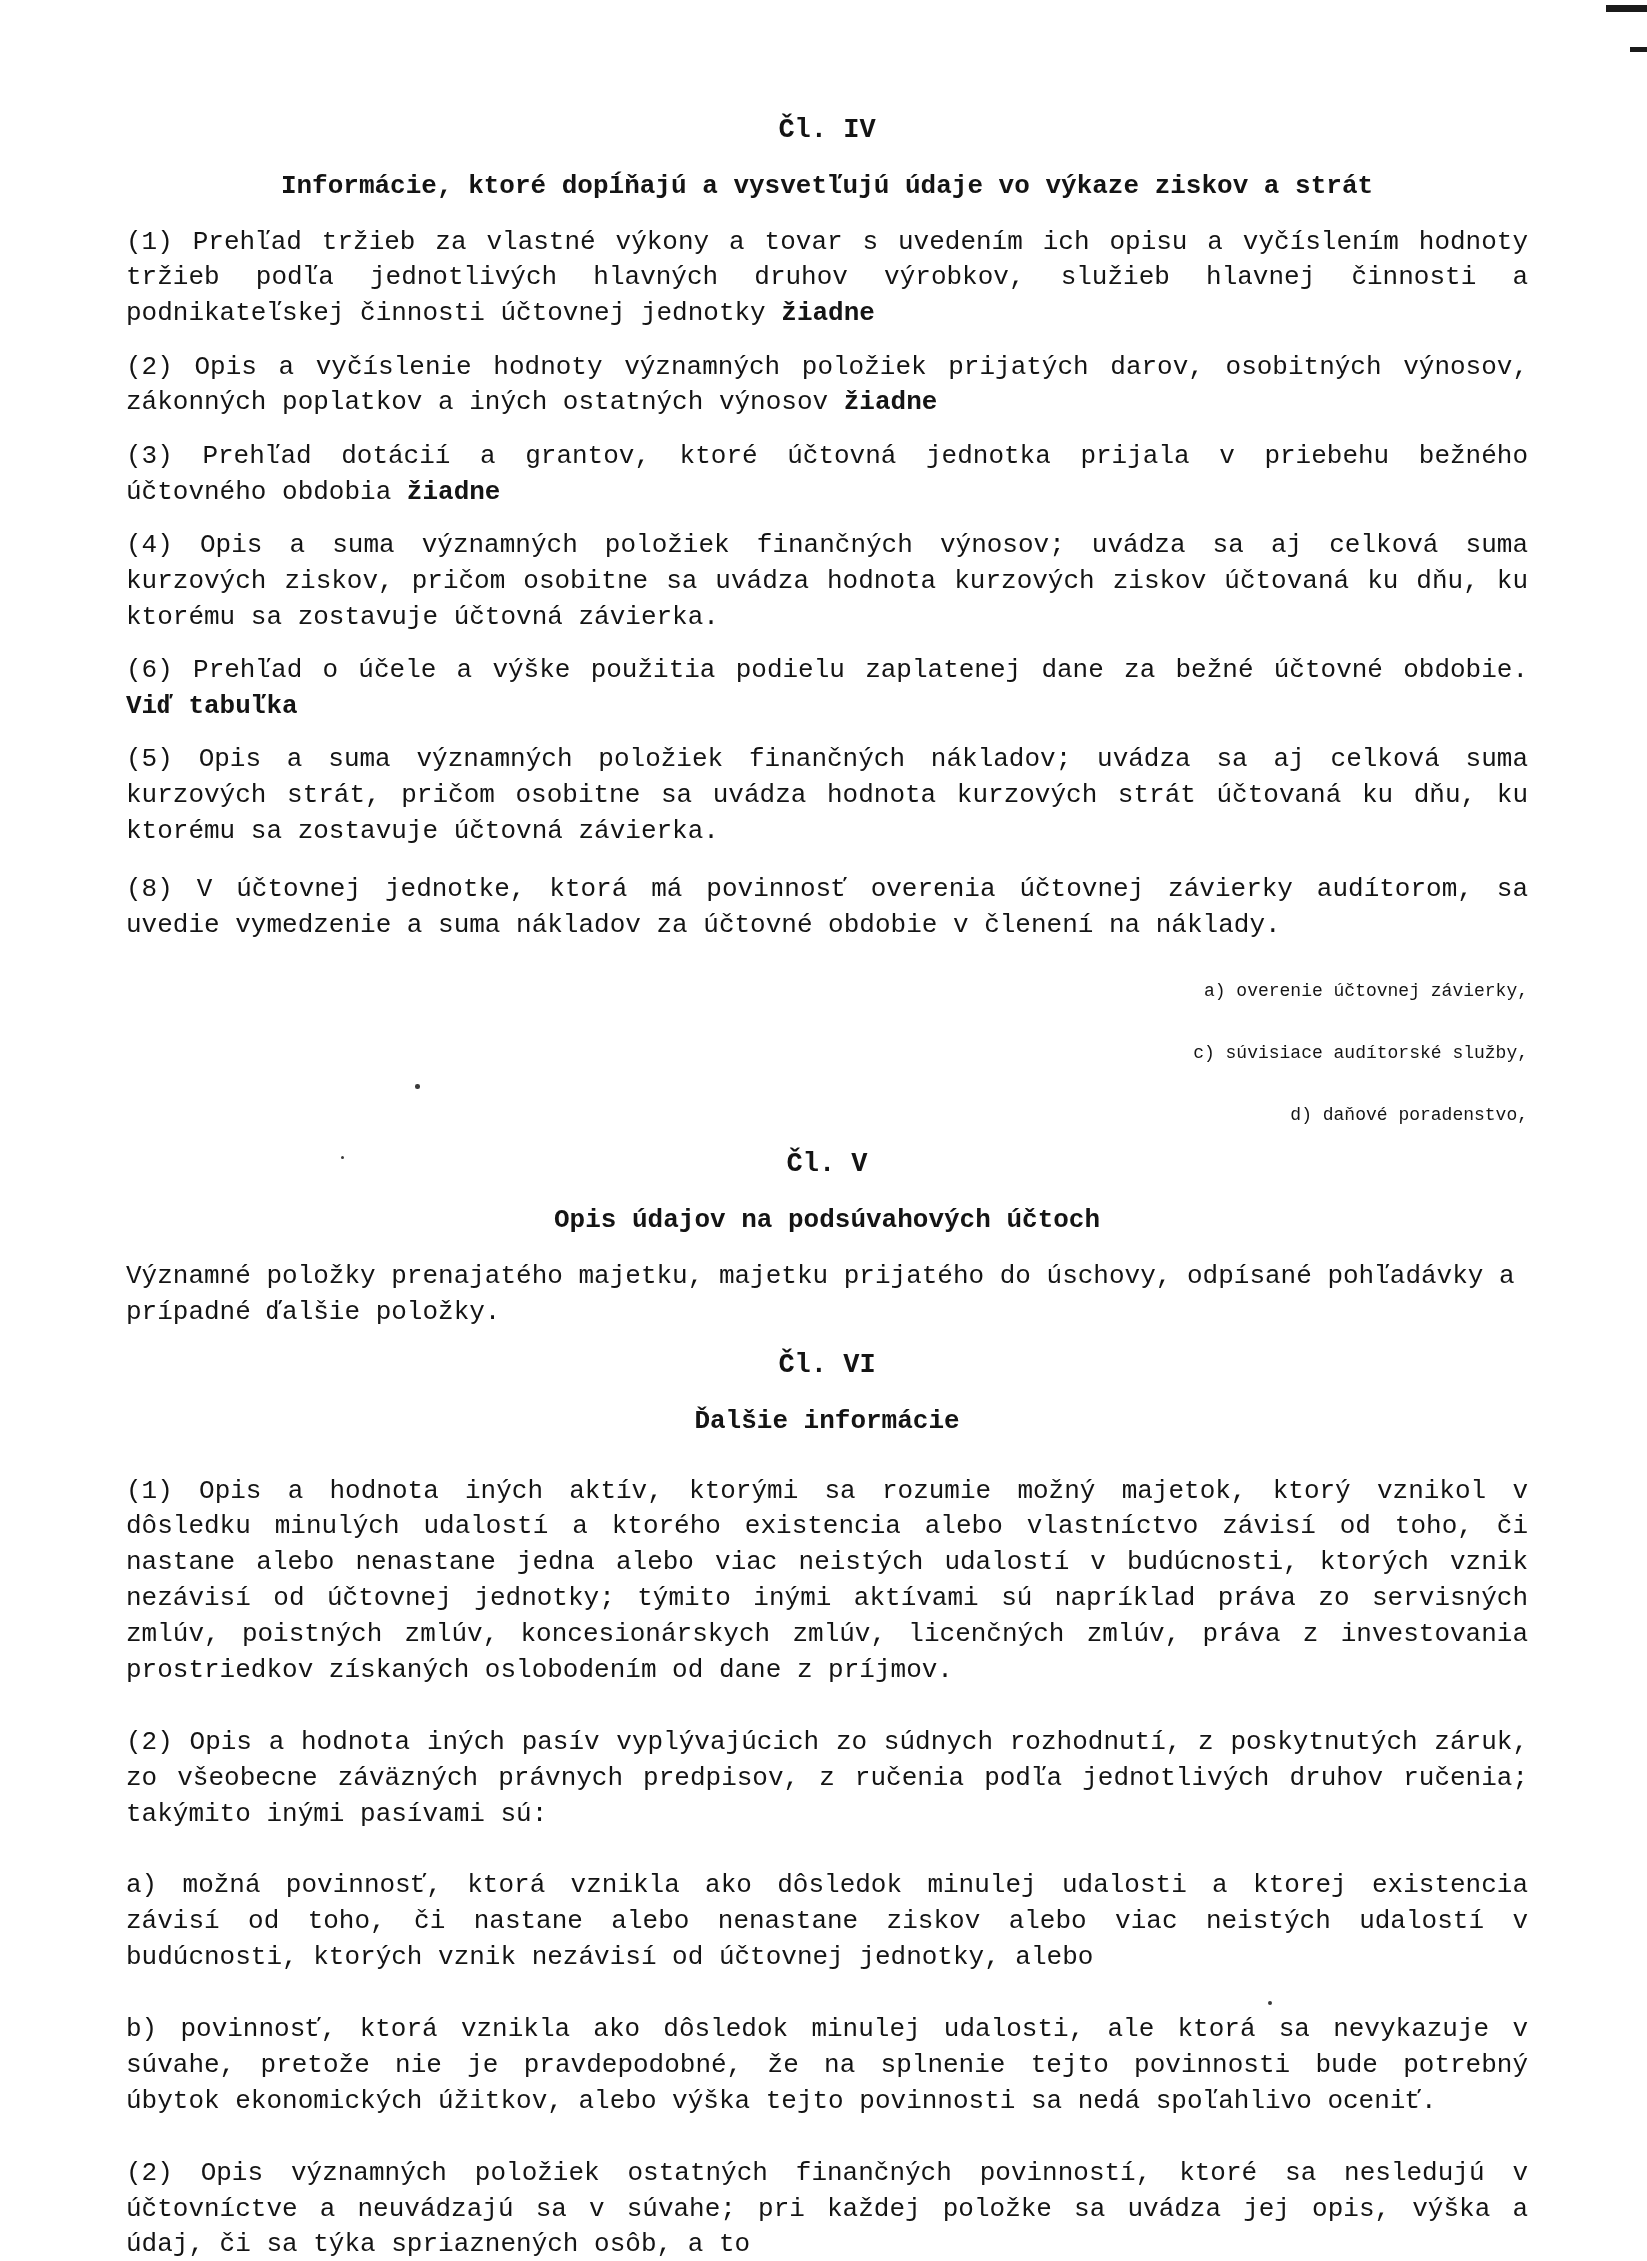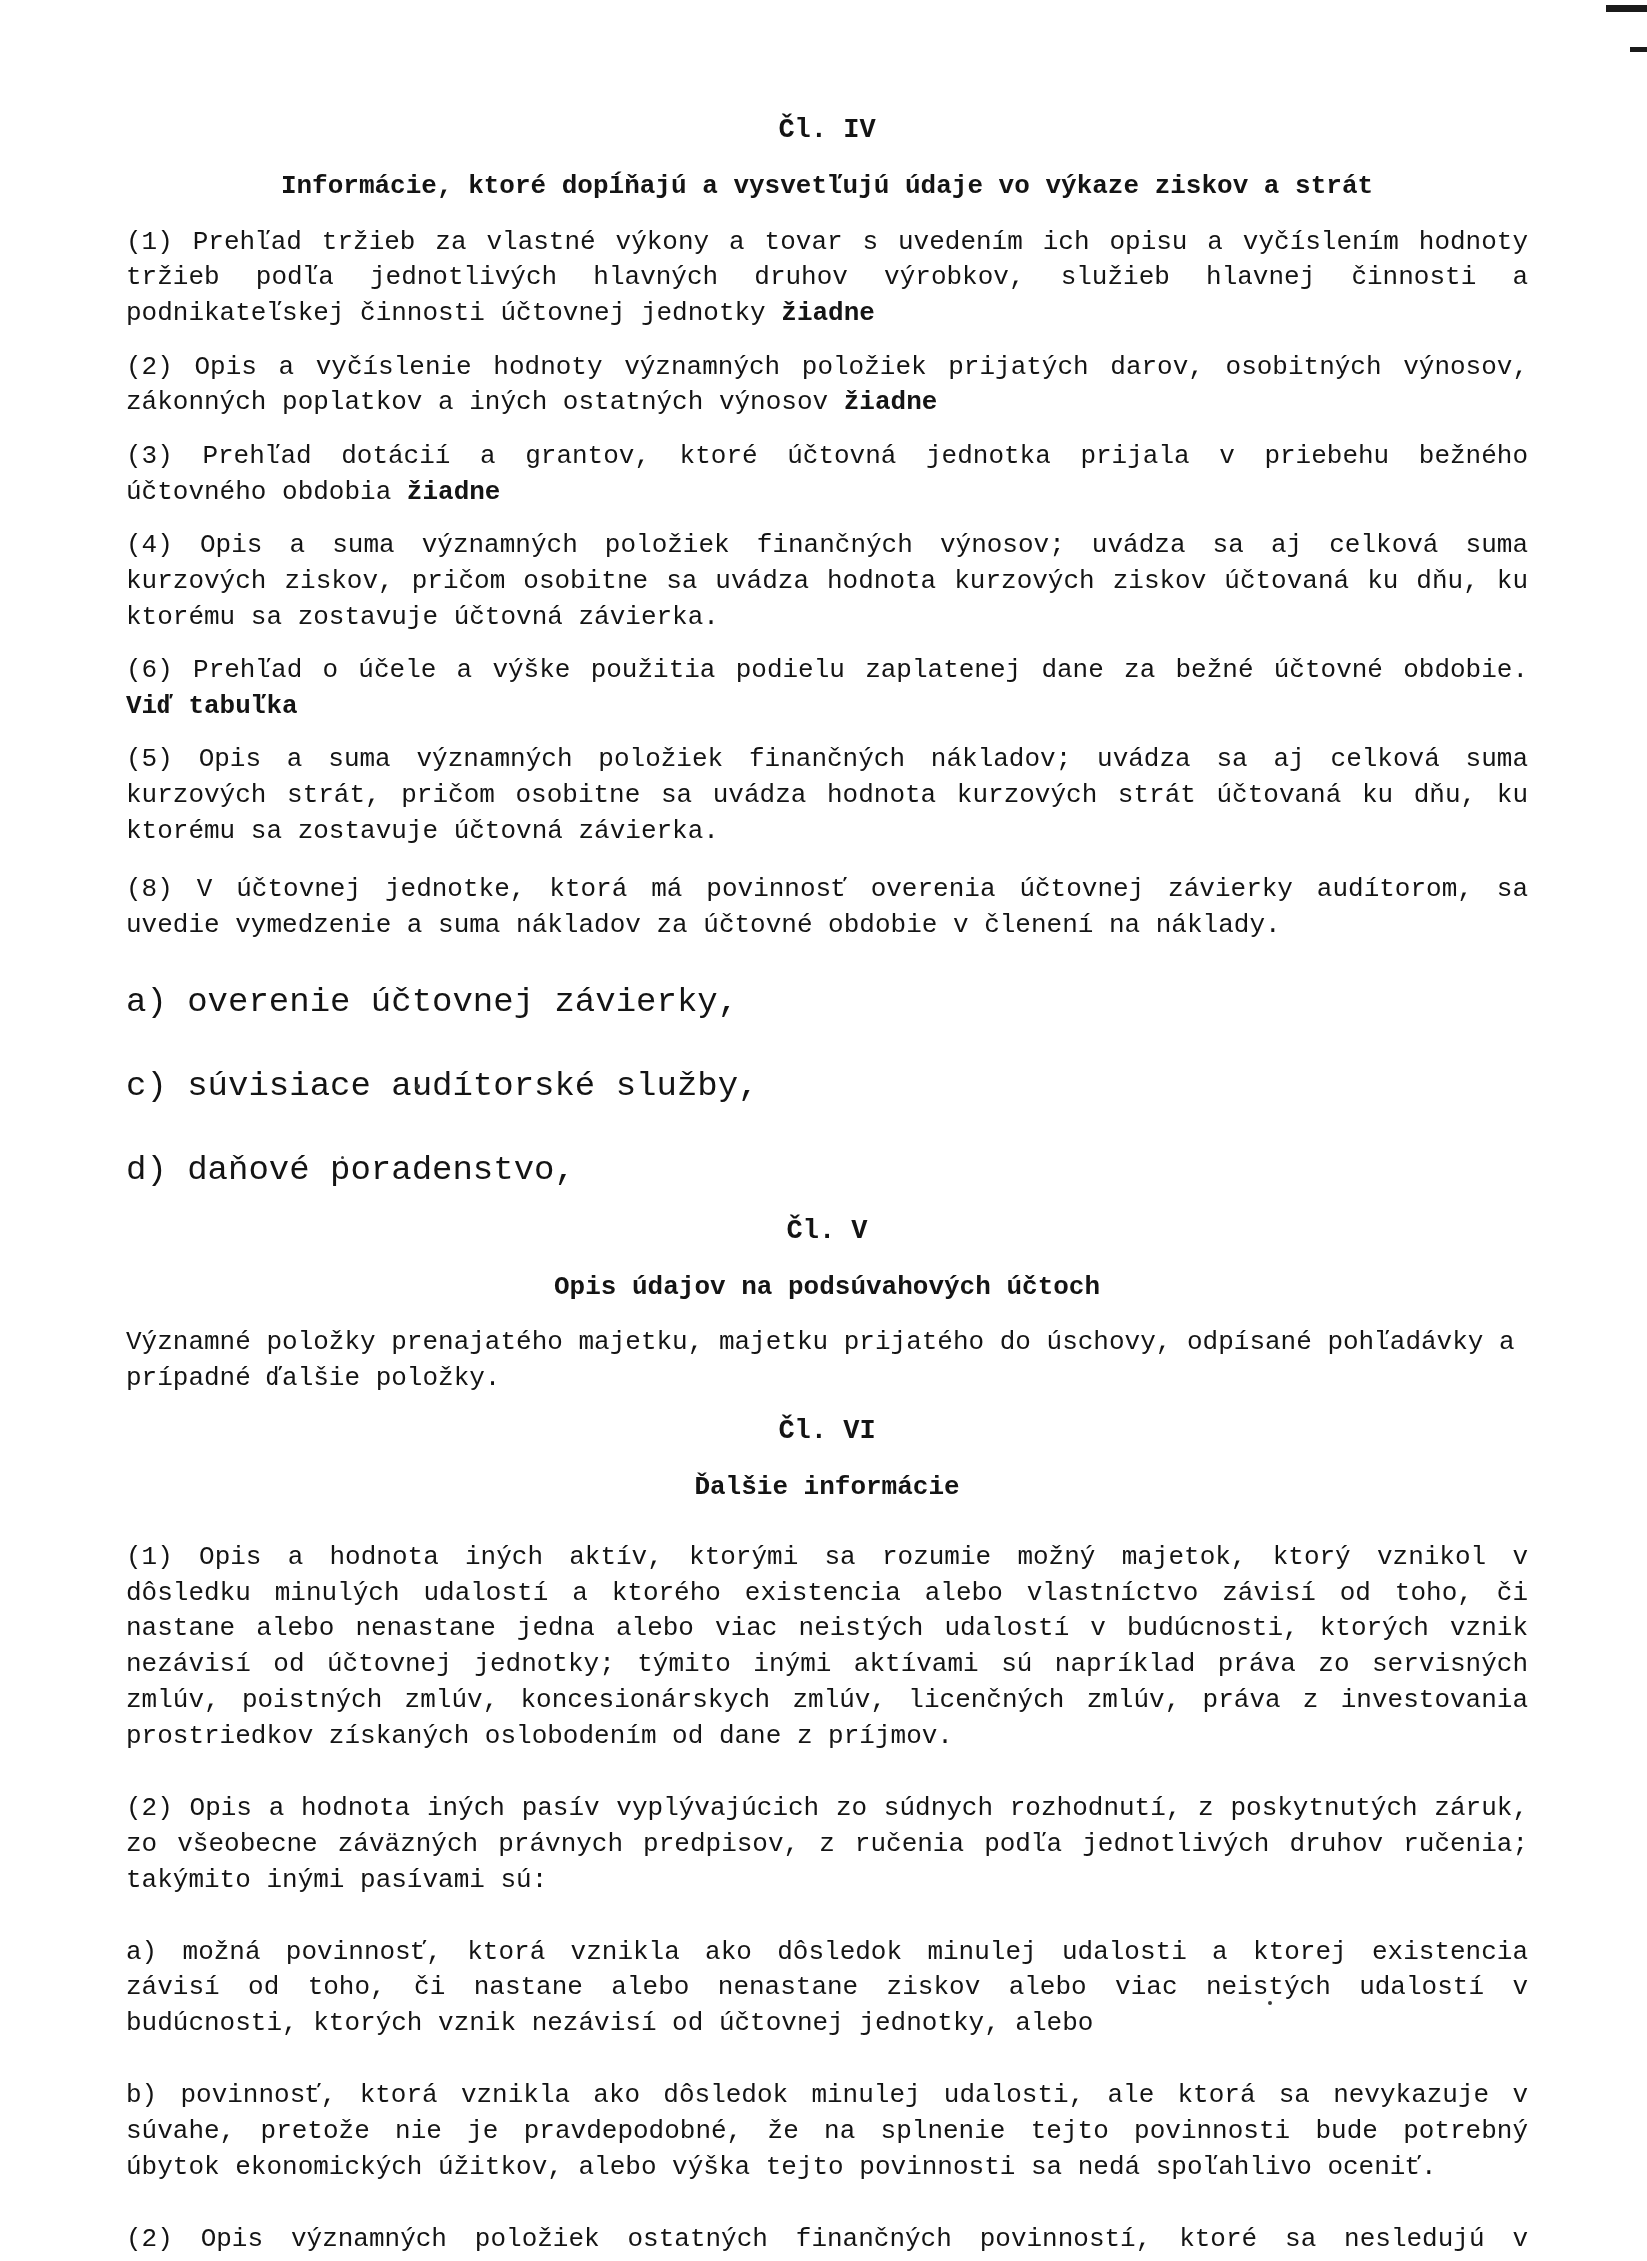--- a/index.html
+++ b/index.html
@@ -36,23 +36,23 @@
   p.body-par {
     margin: 0 0 17.4px 0;
     font-size: 26px;
     line-height: 1.38;
     text-align: justify;
   }
   p.body-par b { font-weight: bold; }
   p.gap-before { margin-top: 22px; }
   p.list-item {
     margin: 0 0 37px 0;
-    font-size: 34px;
+    font-size: 18px;
     line-height: 1.38;
-    text-align: left;
+    text-align: right;
   }
   p.list-item.tight { margin-bottom: 19.4px; }
   p.single-line {
     margin: 13px 0 17px 0;
     font-size: 26px;
     line-height: 1.38;
     text-align: left;
   }
   .vi-par { margin-bottom: 36px !important; }
   .heading-v, .heading-vi { margin-top: 3.9px; }

